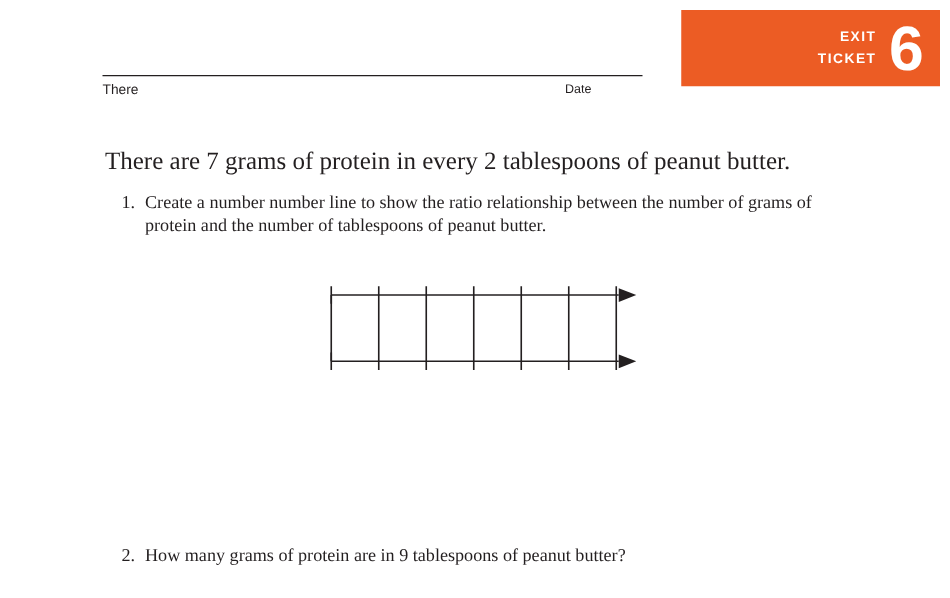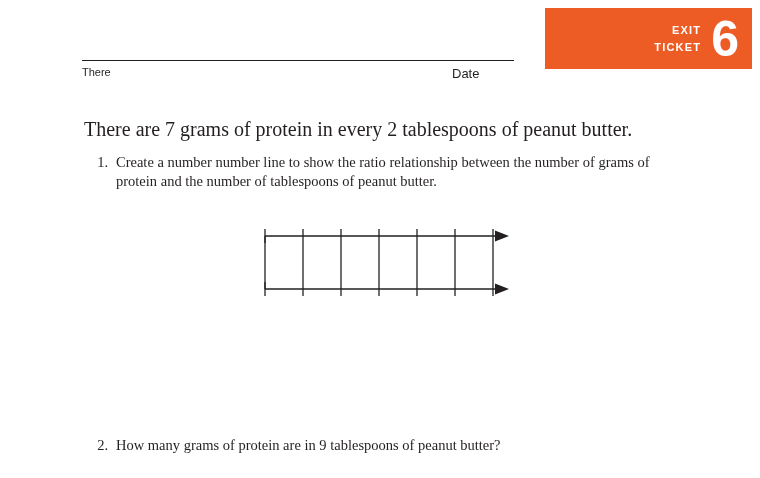--- a/index.html
+++ b/index.html
@@ -67,21 +67,21 @@
     top: 66px;
     font-family: "Liberation Sans", sans-serif;
     font-size: 11px;
     color: #231f20;
   }
   .date-label {
     position: absolute;
     left: 452px;
     top: 66px;
     font-family: "Liberation Sans", sans-serif;
-    font-size: 13px;
+    font-size: 10px;
     color: #231f20;
   }
 
   
   .intro {
     position: absolute;
     left: 84px;
     top: 120px;
     width: 600px;
     font-size: 20px;

